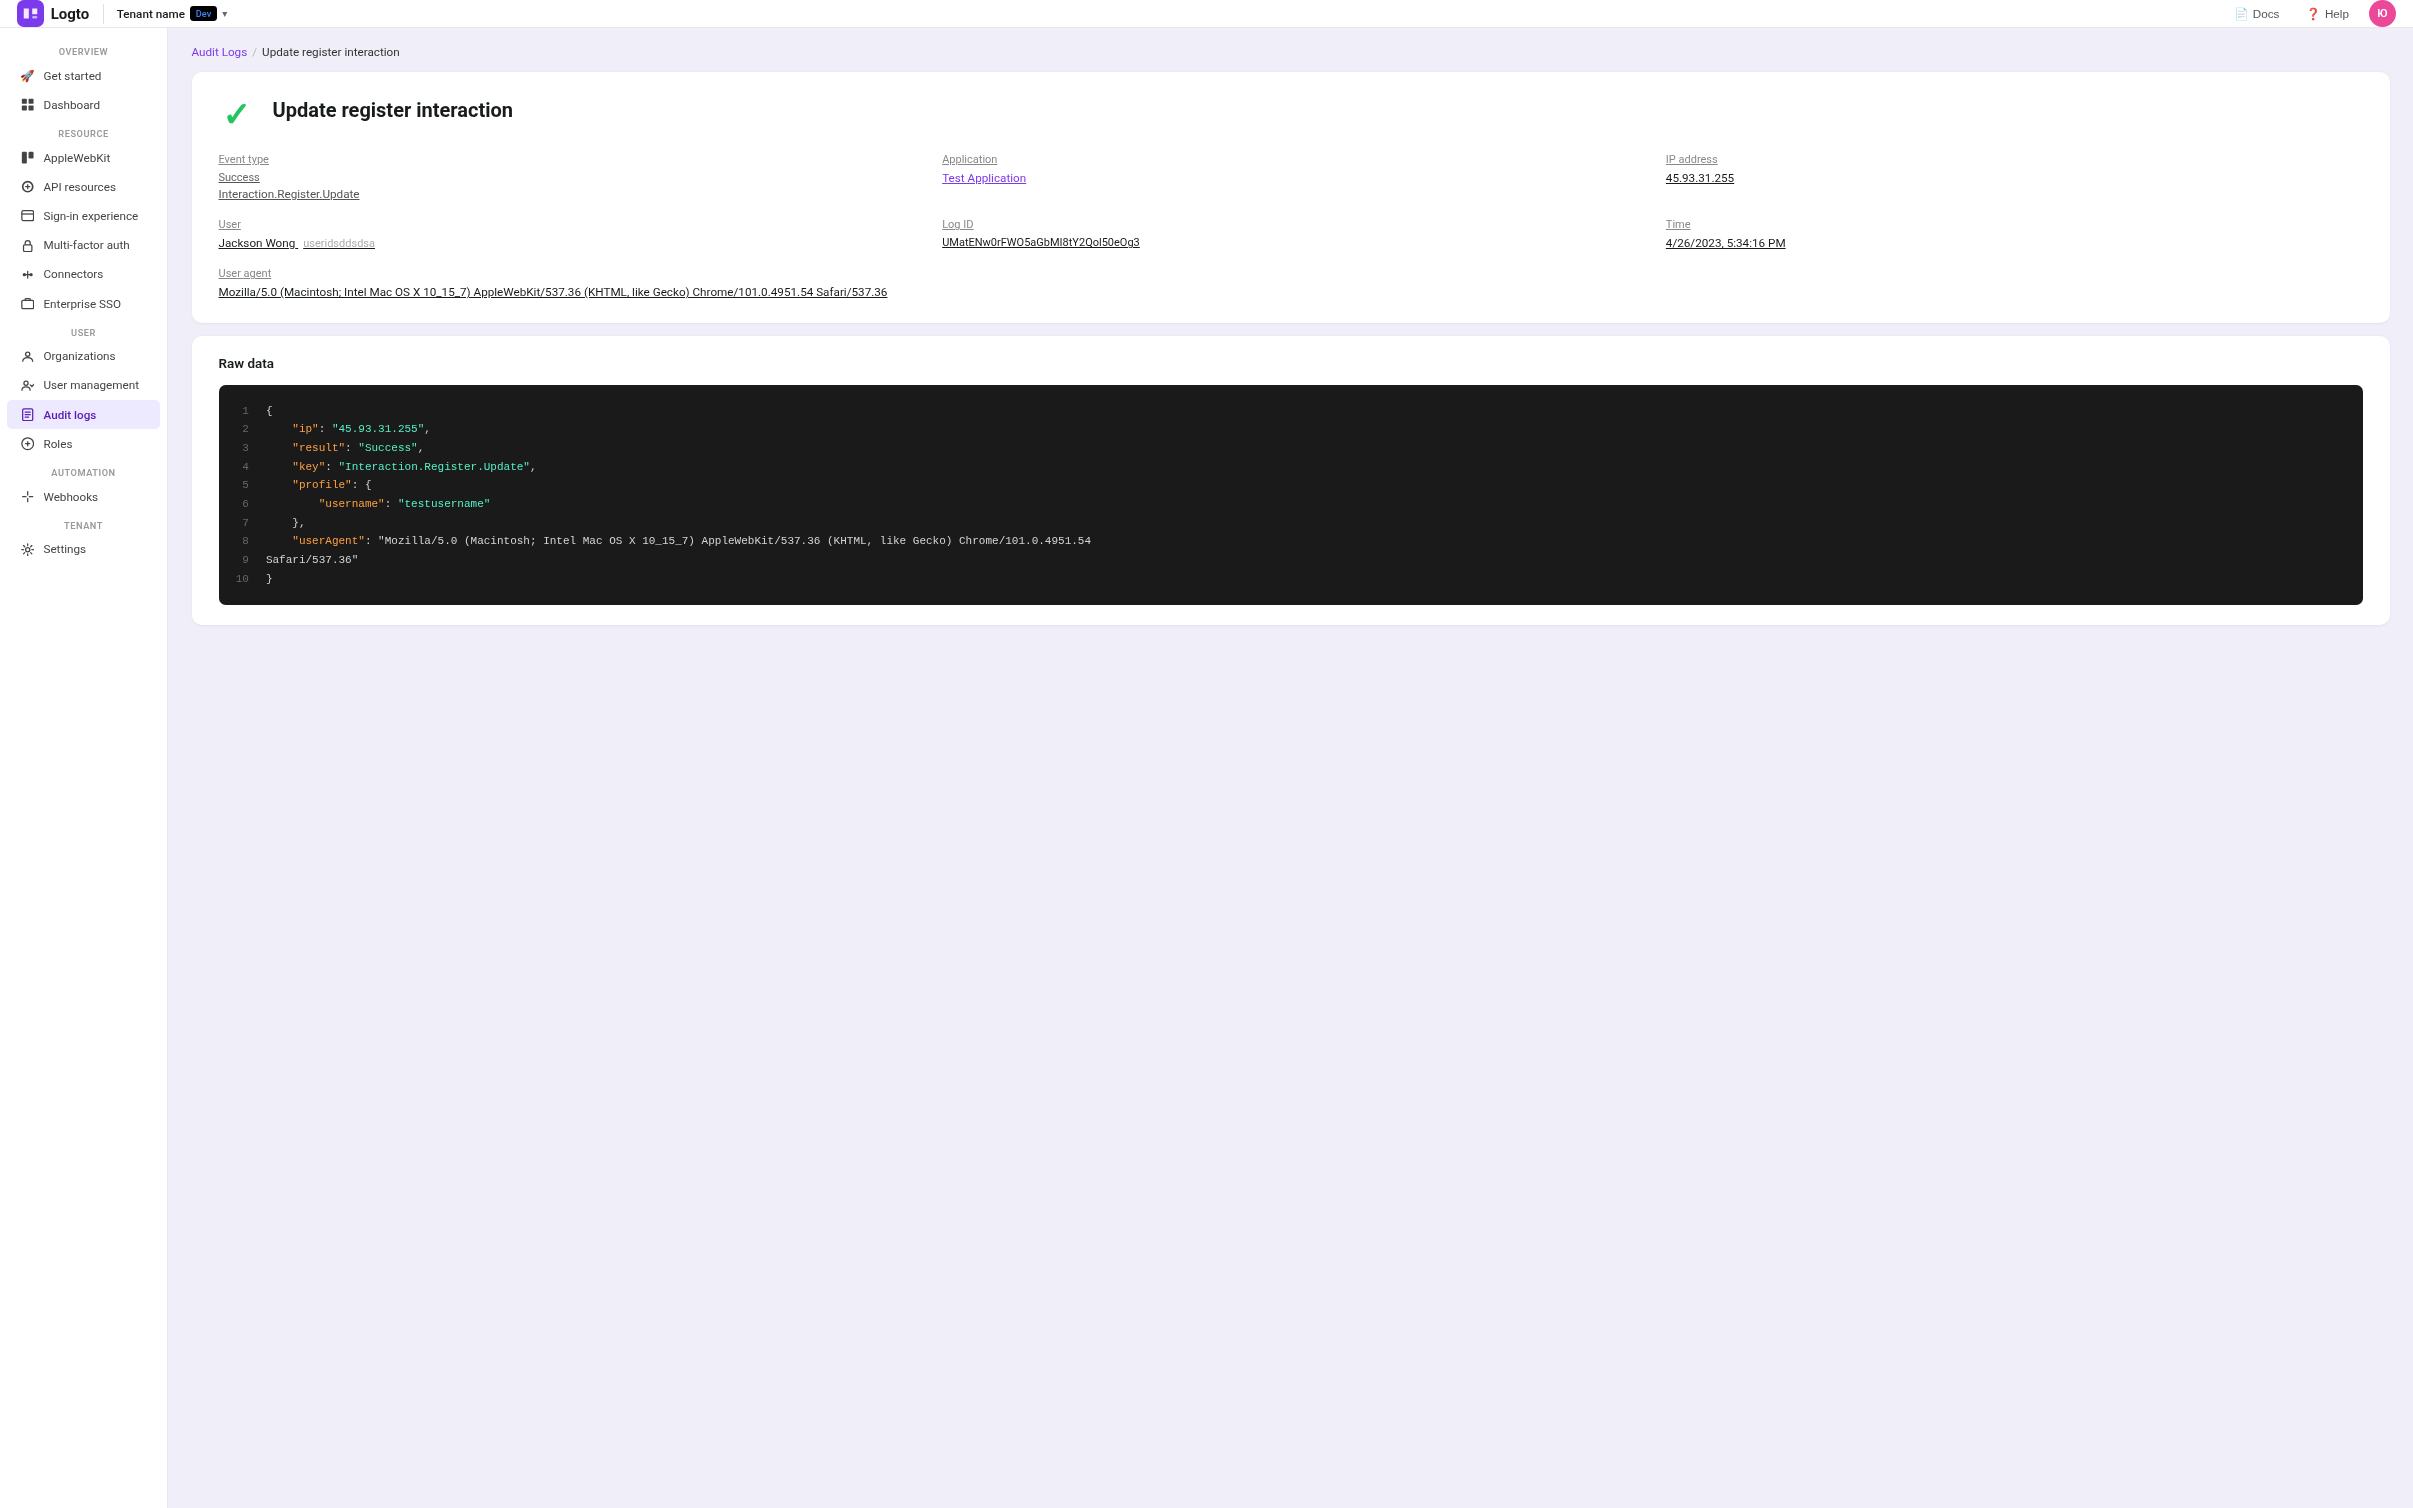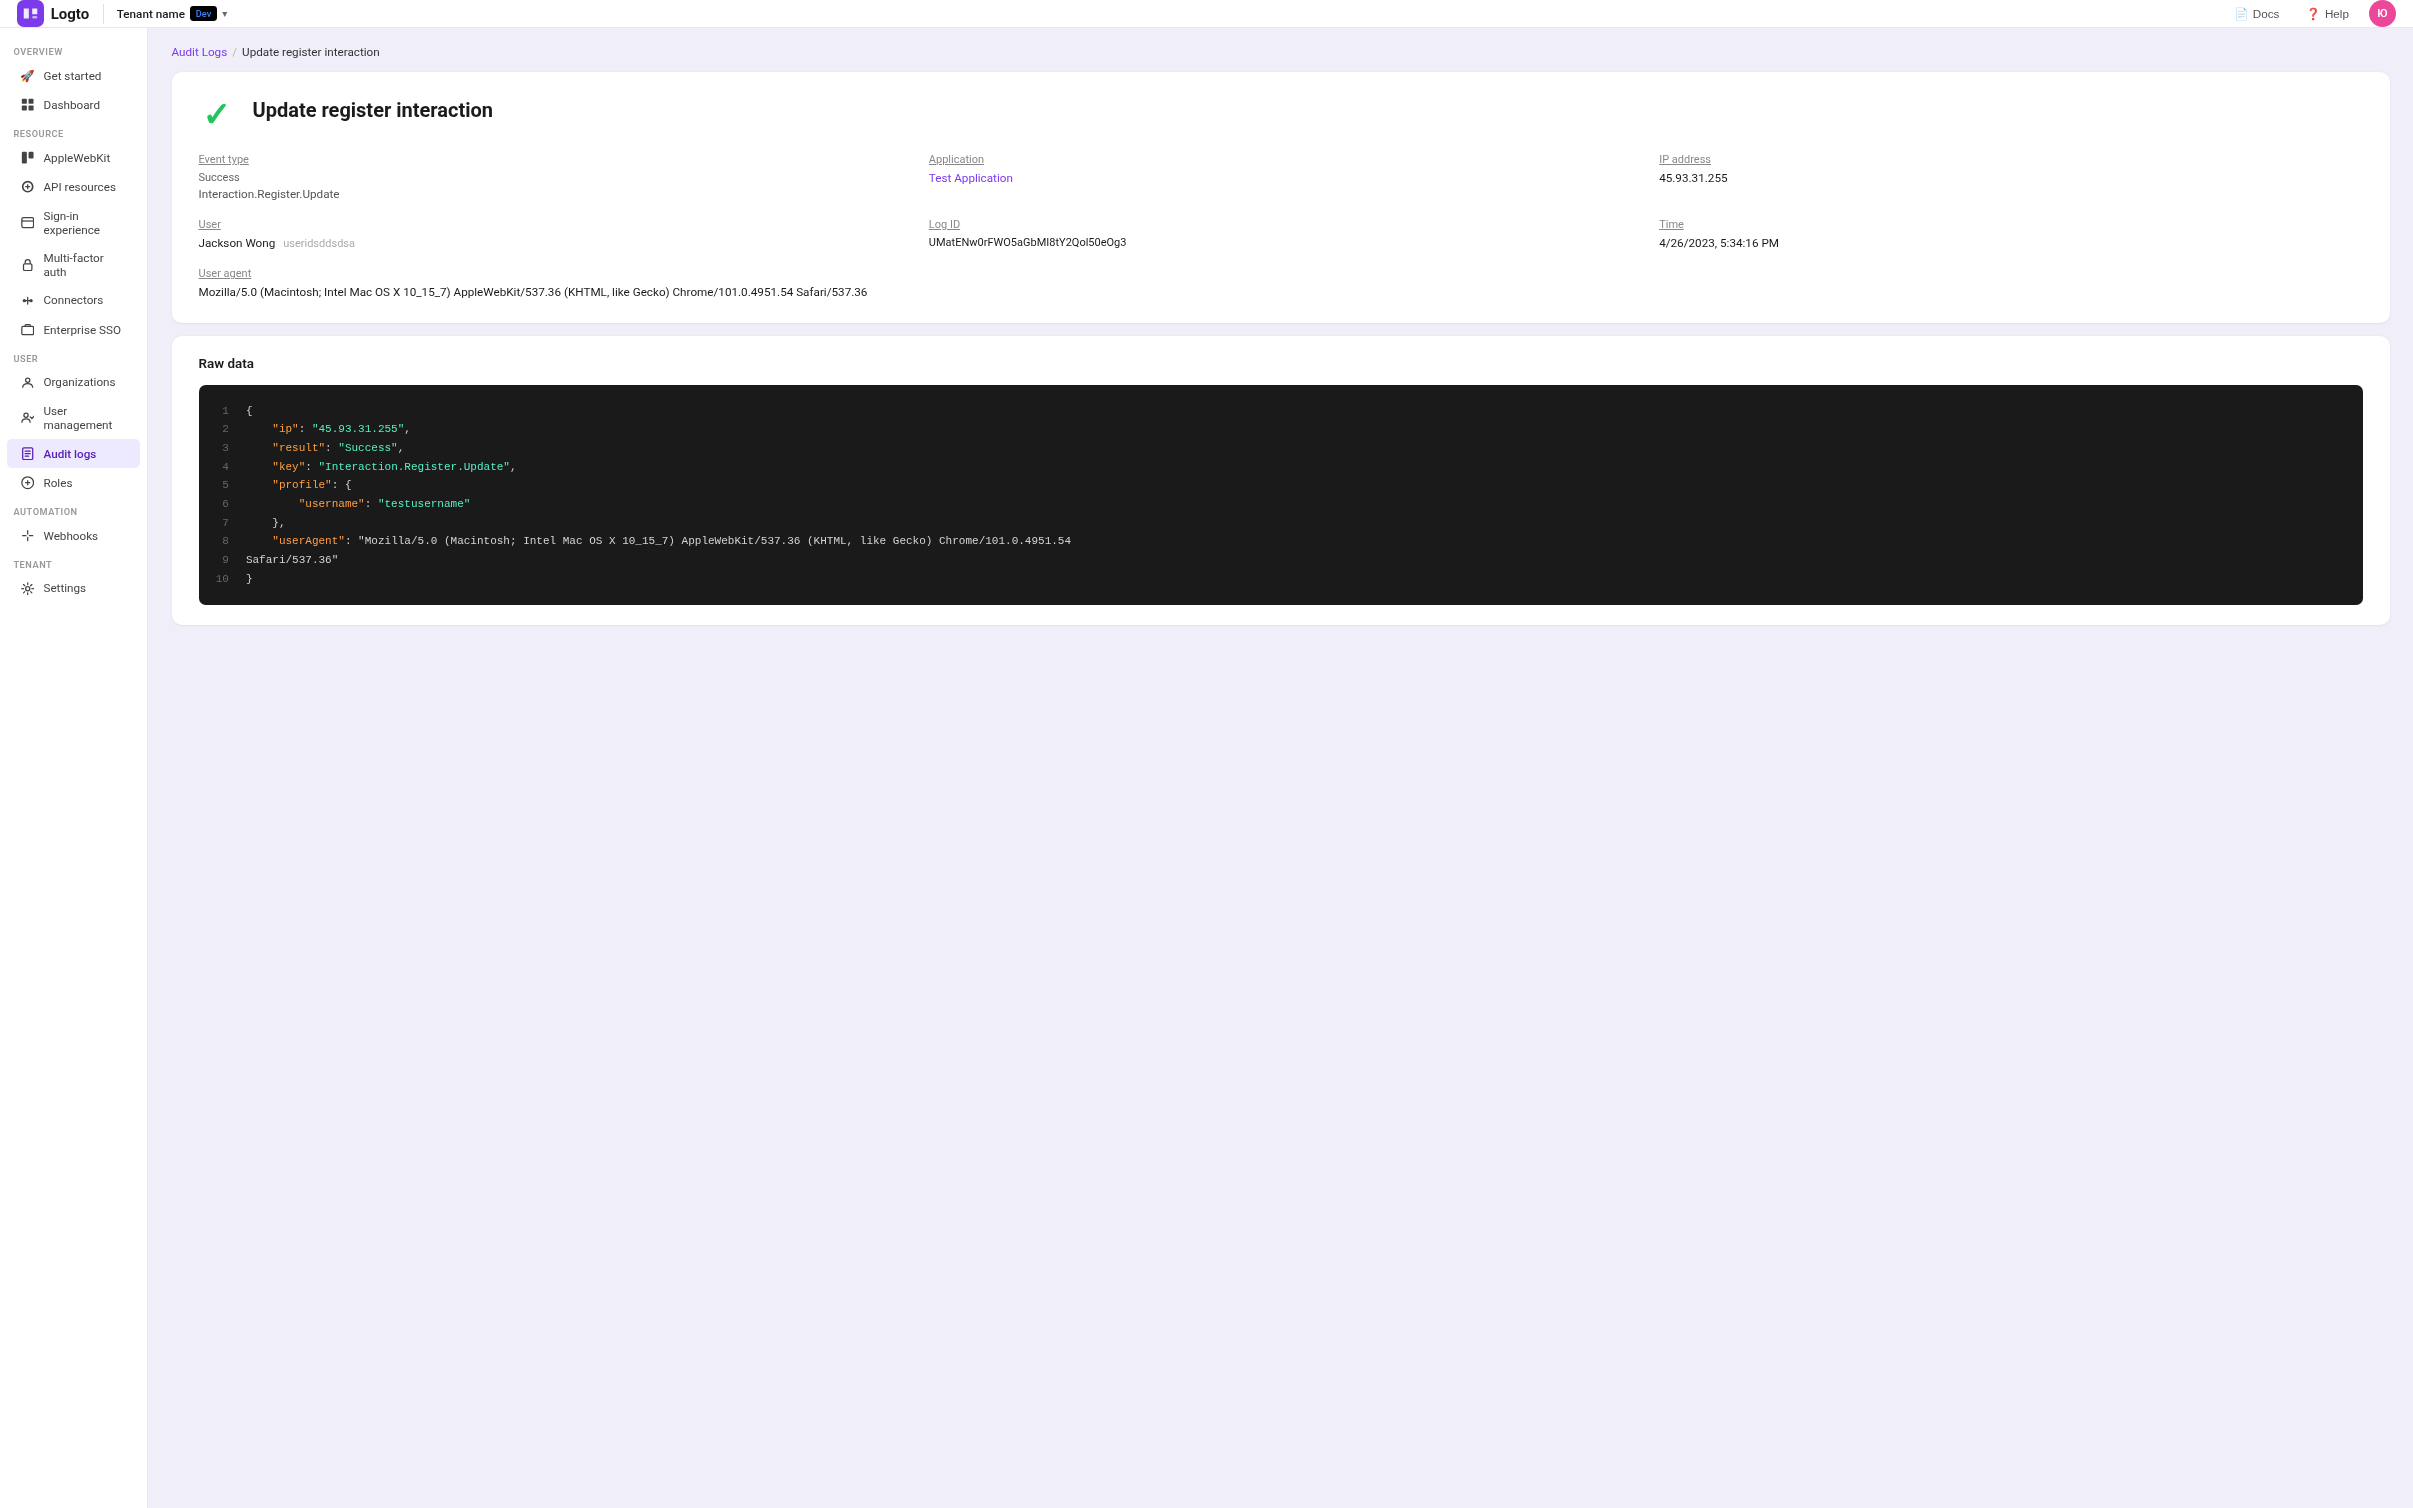--- a/index.html
+++ b/index.html
@@ -97,26 +97,27 @@
       cursor: pointer;
     }
     
     .layout {
       display: flex;
       flex: 1;
       overflow: hidden;
     }
     
     .sidebar {
-      width: 148px;
+      width: 168px;
       background: #fff;
       border-right: 0.8px solid #e8e8e8;
       overflow-y: auto;
       flex-shrink: 0;
       padding: 10px 0;
+      text-align: center;
     }
     .sidebar-section-label {
       font-size: 9.2px;
       font-weight: 600;
       color: #999;
       letter-spacing: 0.06em;
       text-transform: uppercase;
       padding: 8.4px 13.4px 3.4px;
     }
     .sidebar-item {
@@ -209,20 +210,21 @@
     .detail-item {}
     .detail-label {
       font-size: 11px;
       color: #888;
       margin-bottom: 5px;
       text-decoration: underline;
     }
     .detail-value {
       font-size: 11.7px;
       color: #191c1d;
+      text-decoration: underline;
     }
     .detail-value.status {
       font-size: 11.7px;
       color: #555;
     }
     .detail-value.link {
       color: #7c3aed;
       cursor: pointer;
     }
     .detail-value .secondary {

